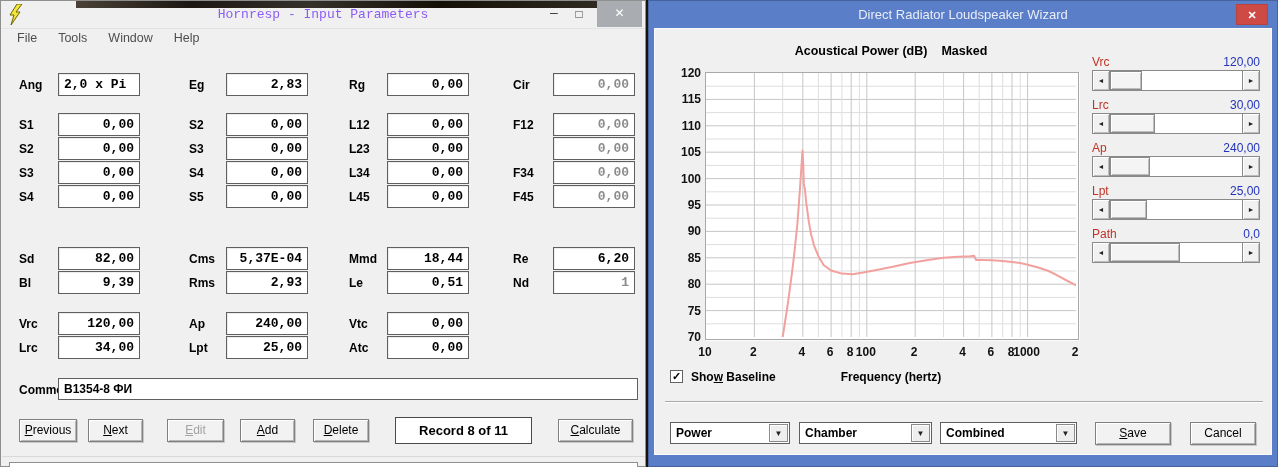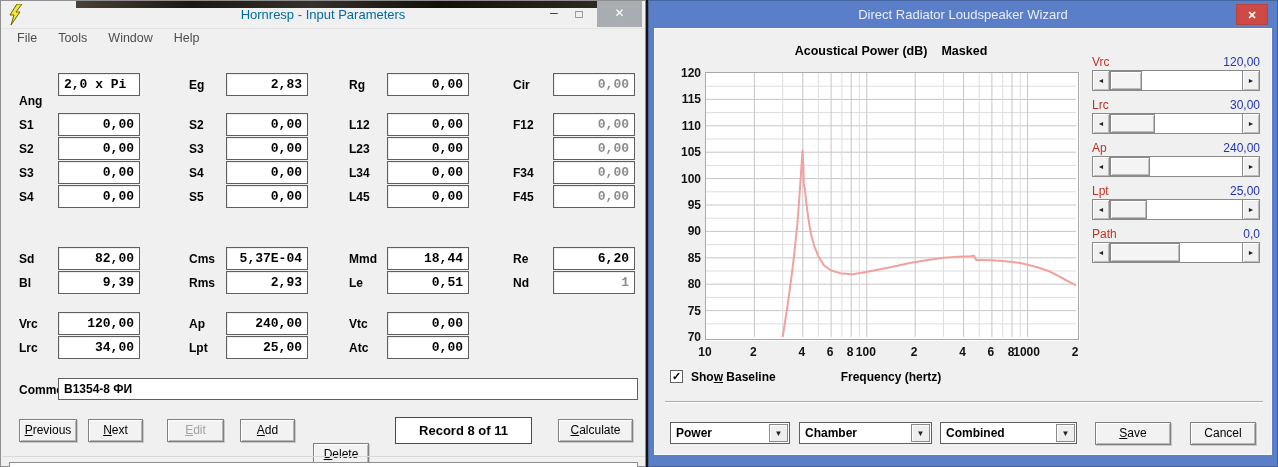--- a/index.html
+++ b/index.html
@@ -2,21 +2,21 @@
 <html><head>
 <meta charset="utf-8">
 <style>
   html,body{margin:0;padding:0;}
   body{width:1278px;height:467px;position:relative;background:#17130f;overflow:hidden;
        font-family:"Liberation Sans",sans-serif;-webkit-font-smoothing:antialiased;}
   
   .win-left{position:absolute;left:0;top:0;width:646px;height:467px;background:#f0f0f1;
             border:1px solid #8f8f8f;box-sizing:border-box;}
   .lw-titlebar{position:relative;height:27px;border-bottom:1px solid #e3e3e3;}
-  .lw-title{position:absolute;left:0;right:0;top:6px;text-align:center;font-size:13px;color:#0369a1;}
+  .lw-title{position:absolute;left:0;right:0;top:6px;text-align:center;font-size:13px;color:#8b5cf6;font-family:Liberation Mono, monospace;}
   .lw-icon{position:absolute;left:8px;top:3px;width:15px;height:22px;}
   .lw-min{position:absolute;left:543px;top:2px;width:20px;height:22px;text-align:center;
           font-size:14px;color:#444;line-height:18px;}
   .lw-max{position:absolute;left:568px;top:2px;width:20px;height:22px;text-align:center;
           font-size:12px;color:#444;line-height:22px;}
   .lw-close{position:absolute;left:596px;top:0px;width:45px;height:26px;background:#a9adb2;
             color:#fff;text-align:center;font-size:12px;line-height:25px;}
   .desktop-sliver{position:absolute;left:75px;top:0;width:521px;height:7px;
       background:linear-gradient(90deg,#4a4238 0%,#1c1713 22%,#35302a 45%,#141008 70%,#2e2921 100%);}
   .menubar{position:absolute;left:0;top:30px;height:22px;display:flex;gap:21px;padding-left:16px;
@@ -105,21 +105,21 @@
     <div class="lw-close">✕</div>
   </div>
   <div class="menubar">
     <span>File</span>
     <span>Tools</span>
     <span>Window</span>
     <span>Help</span>
   </div>
 
   <div>
-      <div class="plabel" style="left: 18px; top: 93px;">Ang</div>
+      <div class="plabel" style="left: 18px; top: 77px;">Ang</div>
       <div class="pfield aleft" style="left: 57px; top: 72px;">2,0 x Pi</div>
       <div class="plabel" style="left: 188px; top: 77px;">Eg</div>
       <div class="pfield" style="left: 225px; top: 72px;">2,83</div>
       <div class="plabel" style="left: 348px; top: 77px;">Rg</div>
       <div class="pfield" style="left: 386px; top: 72px;">0,00</div>
       <div class="plabel" style="left: 512px; top: 77px;">Cir</div>
       <div class="pfield disabled" style="left: 552px; top: 72px;">0,00</div>
       <div class="plabel" style="left: 18px; top: 117px;">S1</div>
       <div class="pfield" style="left: 57px; top: 112px;">0,00</div>
       <div class="plabel" style="left: 188px; top: 117px;">S2</div>
@@ -182,21 +182,21 @@
       <div class="pfield" style="left: 386px; top: 335px;">0,00</div>
     </div>
 
   <div class="comment-label">Comment</div>
   <div class="comment-field">B1354-8 ФИ</div>
 
   <div class="btn" style="left:18px;top:418px;width:58px;"><span></span><u>P</u><span>revious</span></div>
   <div class="btn" style="left:87px;top:418px;width:55px;"><span></span><u>N</u><span>ext</span></div>
   <div class="btn disabled" style="left:166px;top:418px;width:57px;"><span></span><u>E</u><span>dit</span></div>
   <div class="btn" style="left:239px;top:418px;width:55px;"><span></span><u>A</u><span>dd</span></div>
-  <div class="btn" style="left:312px;top:418px;width:56px;margin-top:24px;"><span></span><u>D</u><span>elete</span></div>
+  <div class="btn" style="left:312px;top:418px;width:56px;"><span></span><u>D</u><span>elete</span></div>
   <div class="record-box">Record 8 of 11</div>
   <div class="btn" style="left:557px;top:418px;width:75px;"><span></span><u>C</u><span>alculate</span></div>
 
   <div class="lw-divider"></div>
   <div class="lw-bottom-panel"></div>
   <div class="desktop-sliver"></div>
 </div>
 
 <div class="win-right">
   <div class="rw-title">Direct Radiator Loudspeaker Wizard</div>

